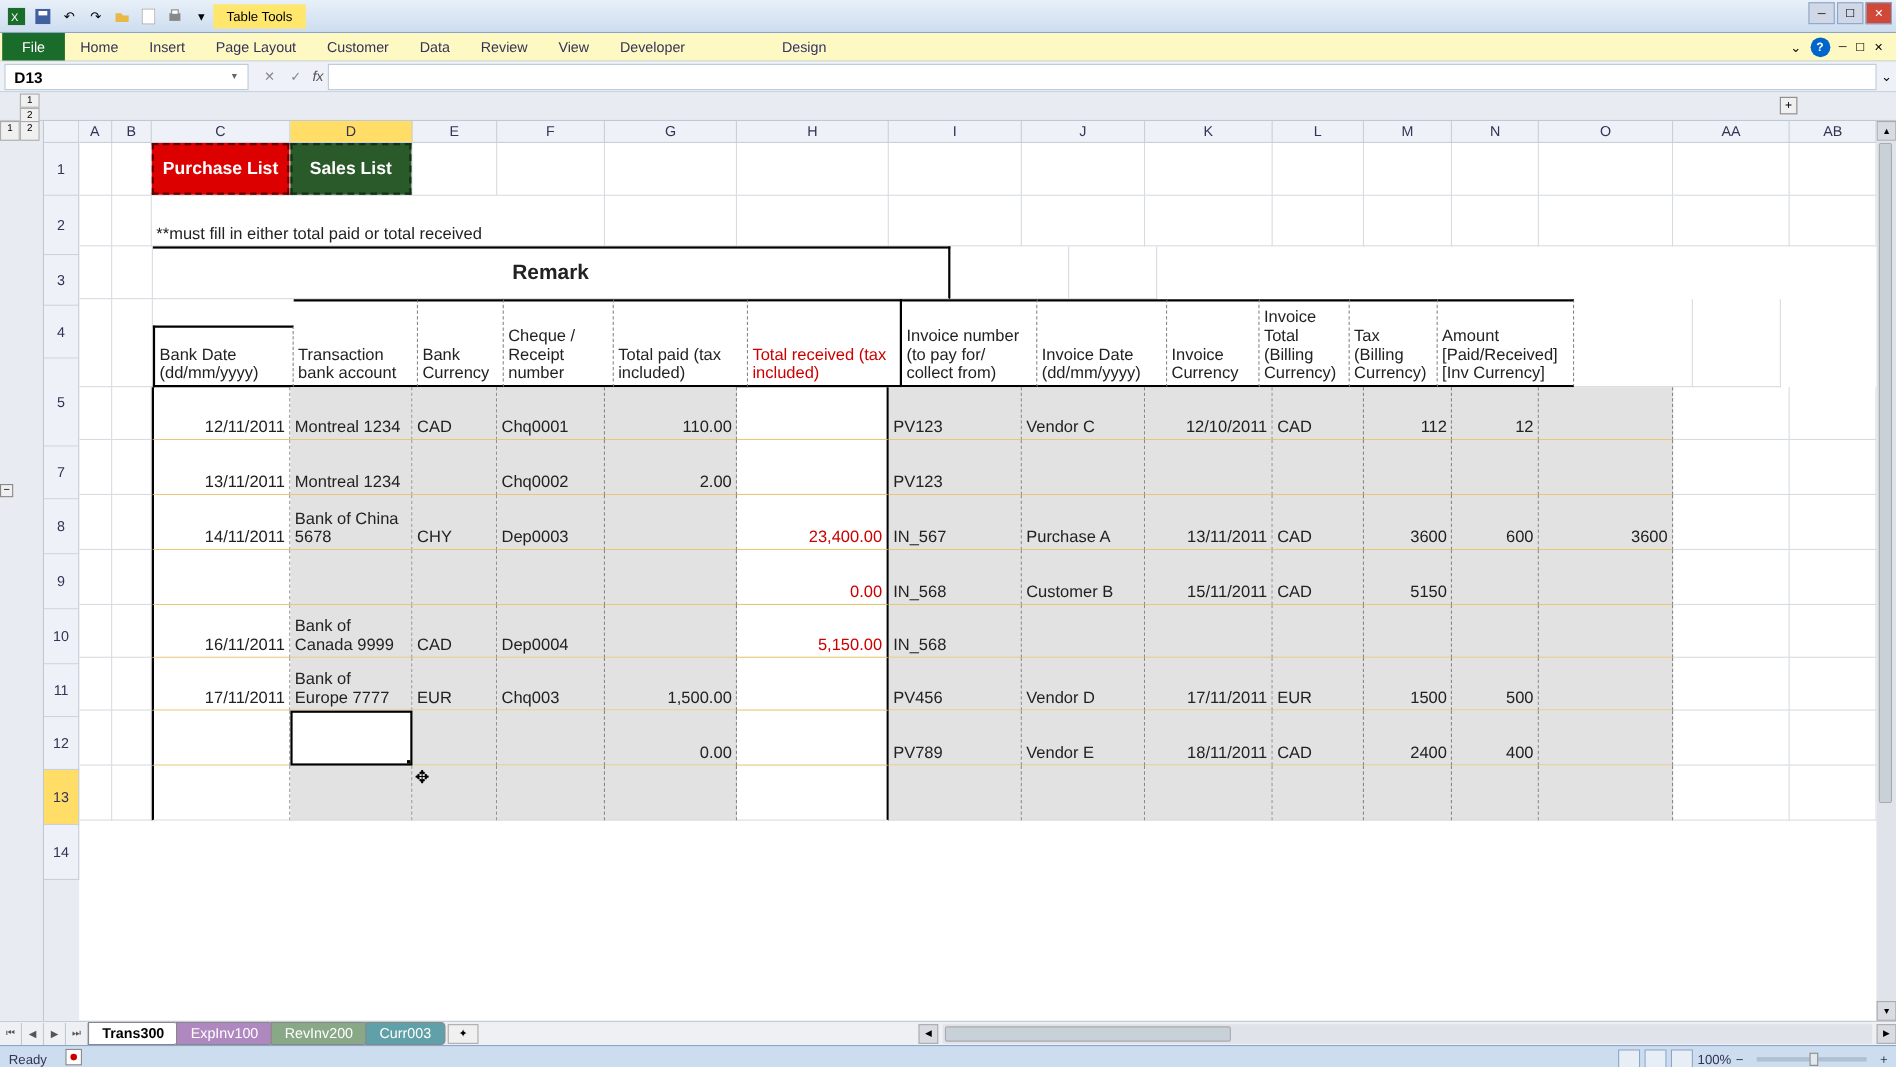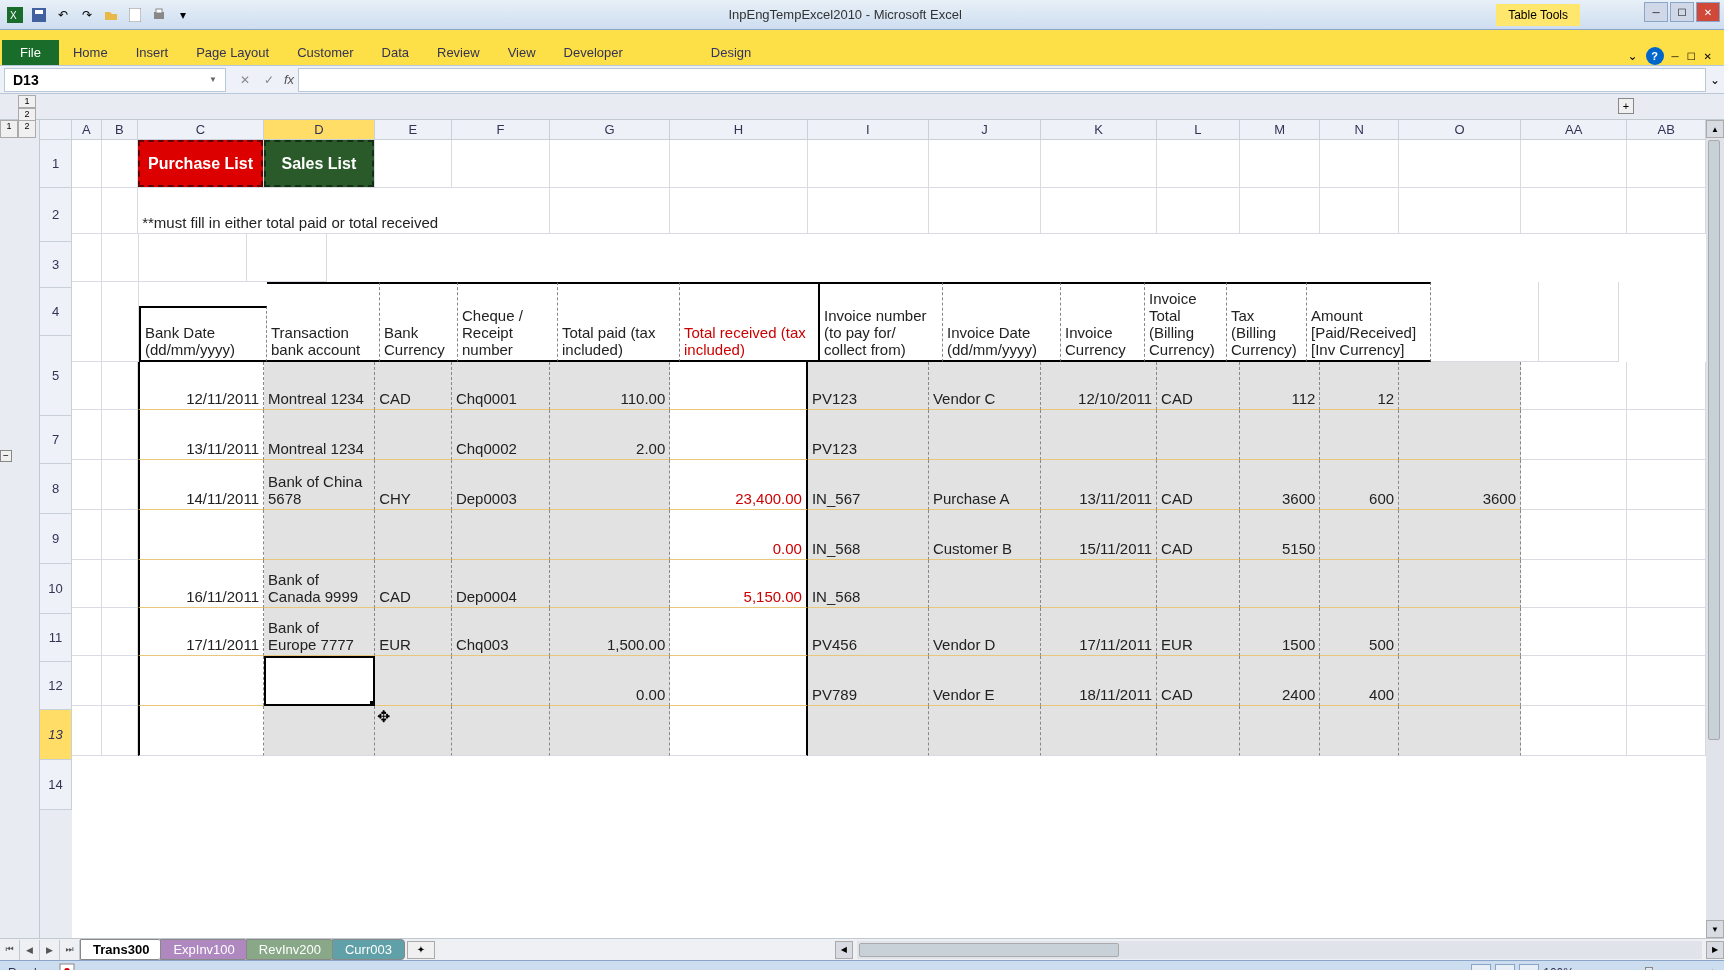--- a/index.html
+++ b/index.html
@@ -9,21 +9,21 @@
 .title-bar { height: 30px; background: linear-gradient(#e8f0f8, #cdddf0); display: flex; align-items: center; padding: 0 4px; border-bottom: 1px solid #8ba5c8; }
 .qat { display: flex; gap: 2px; align-items: center; }
 .qat-btn { width: 22px; height: 22px; display: flex; align-items: center; justify-content: center; cursor: pointer; border-radius: 2px; }
 .title-text { flex: 1; text-align: center; font-size: 13px; color: #333; }
 .table-tools { background: #ffe66d; padding: 4px 12px; margin-right: 140px; font-size: 12px; }
 .win-controls { display: flex; gap: 2px; position: absolute; right: 4px; top: 2px; }
 .win-btn { width: 24px; height: 20px; background: #d0d8e8; border: 1px solid #8ba5c8; display: flex; align-items: center; justify-content: center; cursor: pointer; font-size: 10px; }
 .win-btn.close { background: #d04838; color: #fff; }
 
 
-.ribbon-tabs { height: 36px; background: #fde047; display: flex; align-items: flex-end; border-bottom: 1px solid #b8c8d8; padding-left: 2px; }
+.ribbon-tabs { height: 26px; background: #fef9c3; display: flex; align-items: center; border-bottom: 1px solid #b8c8d8; padding-left: 2px; }
 .file-tab { background: #1a6c2a; color: #fff; padding: 5px 18px; font-size: 13px; cursor: pointer; }
 .ribbon-tab { padding: 5px 14px; font-size: 13px; color: #335; cursor: pointer; }
 .ribbon-tab.contextual { color: #336; }
 .ribbon-right { margin-left: auto; display: flex; gap: 8px; padding-right: 12px; align-items: center; }
 .help-icon { width: 18px; height: 18px; background: #0066cc; border-radius: 50%; color: #fff; text-align: center; line-height: 18px; font-weight: bold; font-size: 11px; }
 
 
 .formula-bar { height: 28px; background: #eef2f8; display: flex; align-items: center; border-bottom: 1px solid #b8c8d8; }
 .name-box { width: 222px; height: 24px; background: #fff; border: 1px solid #b8c8d8; margin: 0 4px; padding: 0 8px; display: flex; align-items: center; font-size: 14px; font-weight: bold; }
 .name-box-arrow { margin-left: auto; font-size: 8px; color: #666; }
@@ -37,21 +37,21 @@
 .outline-left { width: 40px; display: flex; flex-direction: column; }
 .outline-num { width: 18px; height: 13px; border: 1px solid #aaa; font-size: 9px; text-align: center; background: #f0f0f0; margin: 0; }
 .outline-right { position: relative; flex: 1; }
 .expand-btn { position: absolute; right: 90px; top: 4px; width: 16px; height: 16px; border: 1px solid #888; background: #f0f0f0; font-size: 11px; text-align: center; line-height: 14px; }
 
 
 .grid-area { display: flex; height: calc(100% - 152px); }
 .col-outline-num { width: 18px; height: 18px; border: 1px solid #aaa; font-size: 9px; text-align: center; background: #f0f0f0; }
 .row-hdr-col { width: 32px; background: #e8ecf2; }
 .row-hdr { height: 42px; border-bottom: 1px solid #c8d0d8; border-right: 1px solid #c8d0d8; display: flex; align-items: center; justify-content: center; font-size: 13px; color: #335; background: #eef2f8; }
-.row-hdr.sel { background: #ffdd66; font-style: italic; }
+.row-hdr.sel { background: #ffdd66; }
 
 .grid-main { flex: 1; overflow: hidden; position: relative; }
 .col-headers { height: 20px; display: flex; background: #eef2f8; border-bottom: 1px solid #c8d0d8; }
 .col-hdr { border-right: 1px solid #c8d0d8; display: flex; align-items: center; justify-content: center; font-size: 13px; color: #335; }
 .col-hdr.sel { background: #ffdd66; }
 
 .cell { border-right: 1px solid #d8dce2; border-bottom: 1px solid #d8dce2; padding: 2px 4px; display: flex; align-items: center; font-size: 15px; color: #222; overflow: hidden; }
 .row { display: flex; }
 .cell.gray { background: #e2e2e2; }
 .cell.right { justify-content: flex-end; }
@@ -124,21 +124,20 @@
         </svg>
       </div>
     <div class="qat-btn">
         <svg width="14" height="14">
           <rect x="2" y="4" width="10" height="7" fill="#888"></rect>
           <rect x="4" y="1" width="6" height="4" fill="#fff" stroke="#888"></rect>
         </svg>
       </div>
     <div class="qat-btn">▾</div>
   </div>
-  <div class="title-text">InpEngTempExcel2010  -  Microsoft Excel</div>
   <div class="table-tools">Table Tools</div>
   <div class="win-controls">
     <div class="win-btn">─</div>
     <div class="win-btn">☐</div>
     <div class="win-btn close">✕</div>
   </div>
 </div>
 
 <div class="ribbon-tabs">
   <div class="file-tab">File</div>
@@ -272,20 +271,21 @@
           <div class="cell " style="width: 84px;"></div>
           <div class="cell " style="width: 82px;"></div>
           <div class="cell " style="width: 80px;"></div>
           <div class="cell " style="width: 124px;"></div>
           <div class="cell " style="width: 108px;"></div>
           <div class="cell " style="width: 80px;"></div>
         </div>
         <div class="row" style="height: 48px;">
           <div class="cell " style="width: 30px;"></div>
           <div class="cell " style="width: 37px;"></div>
+          <div class="cell tbl-top tbl-right" style="width: 725px; justify-content: center; font-weight: bold; font-size: 19px;">Remark</div>
           <div class="cell " style="width: 108px;"></div>
           <div class="cell " style="width: 80px;"></div>
         </div>
         <div class="row" style="height: 80px;">
           <div class="cell " style="width: 30px;"></div>
           <div class="cell " style="width: 37px;"></div>
           <div class="cell dash-r tbl-top tbl-left" style="width: 128px; align-items: flex-end; white-space: normal; border-bottom: 2px solid rgb(0, 0, 0); margin-top: 24px;">Bank Date (dd/mm/yyyy)</div>
           <div class="cell dash-r tbl-top" style="width: 113px; align-items: flex-end; white-space: normal; border-bottom: 2px solid rgb(0, 0, 0);">Transaction bank account</div>
           <div class="cell dash-r tbl-top" style="width: 78px; align-items: flex-end; white-space: normal; border-bottom: 2px solid rgb(0, 0, 0);">Bank Currency</div>
           <div class="cell dash-r tbl-top" style="width: 100px; align-items: flex-end; white-space: normal; border-bottom: 2px solid rgb(0, 0, 0);">Cheque / Receipt number</div>

